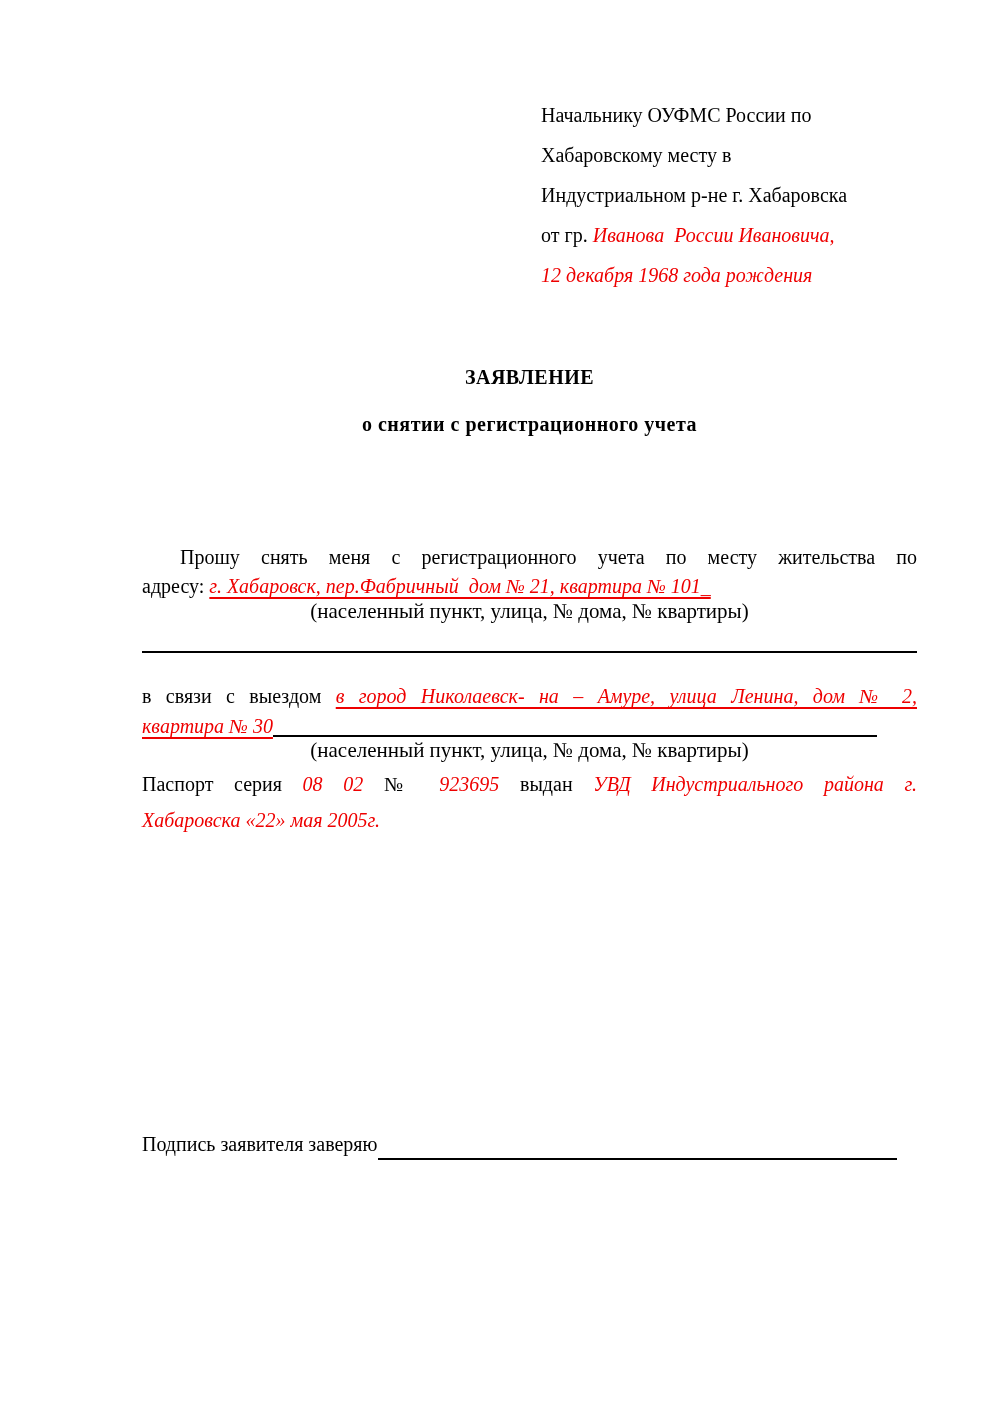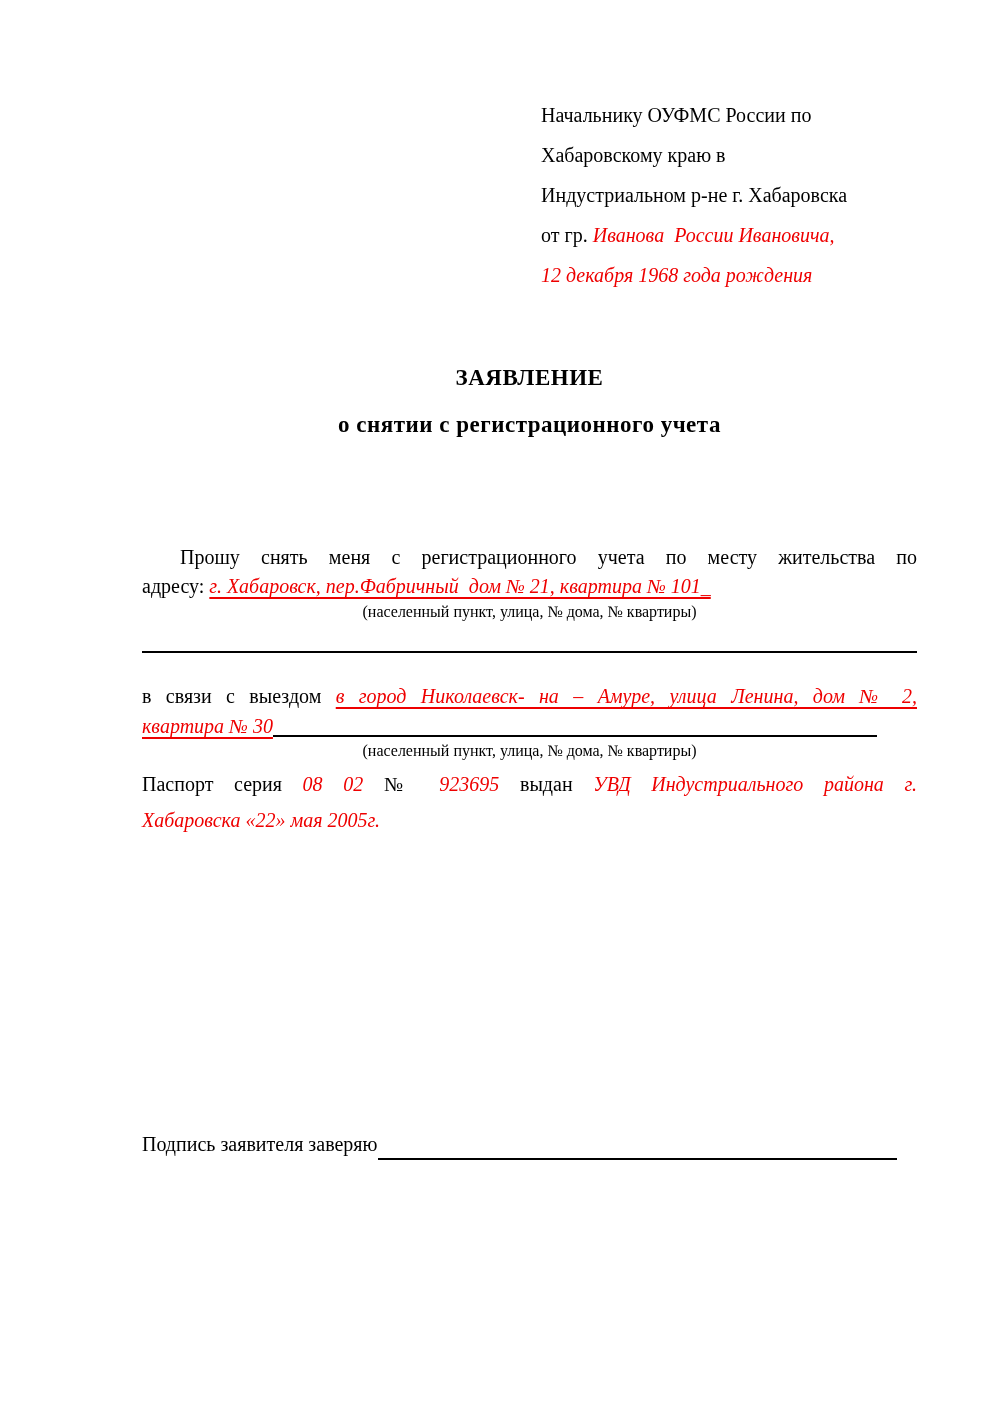--- a/index.html
+++ b/index.html
@@ -41,32 +41,32 @@
     text-decoration-thickness: 1.5px;
     text-underline-offset: 4px;
   }
   .prewrap { white-space: pre-wrap; }
 
   
   .title-block {
     top: 364px;
     text-align: center;
     font-weight: bold;
-    font-size: 23px;
+    font-size: 20px;
     line-height: 27px;
     letter-spacing: 0.5px;
   }
   .subtitle { margin-top: 20px; }
 
   
   .jline { text-align: justify; text-align-last: justify; }
   .indent { text-indent: 38px; }
   .request { top: 543px; line-height: 29px; }
   .field-hint {
-    font-size: 16px;
+    font-size: 21px;
     line-height: 19px;
     text-align: center;
     letter-spacing: 0px;
   }
   .request .field-hint { margin-top: 1px; }
 
   .blank-rule {
     top: 651px;
     height: 0;
     border-bottom: 2px solid var(--ink);
@@ -92,21 +92,21 @@
   .certify-row { top: 1088px; margin-top: 45px; }
   .certify-row .fill-rule { margin-right: 20px; height: 27px; }
 </style>
 </head>
 <body>
 
 <div class="page">
 
   <div class="abs addressee">
     <div class="h-line">Начальнику ОУФМС России по</div>
-    <div class="h-line">Хабаровскому краю в</div>
+    <div class="h-line">Хабаровскому месту в</div>
     <div class="h-line">Индустриальном р-не г. Хабаровска</div>
     <div class="h-line"><span>от гр. </span><span class="val prewrap">Иванова  России Ивановича,</span></div>
     <div class="h-line val">12 декабря 1968 года рождения</div>
   </div>
 
   <div class="abs col title-block">
     <div>ЗАЯВЛЕНИЕ</div>
     <div class="subtitle">о снятии с регистрационного учета</div>
   </div>
 

